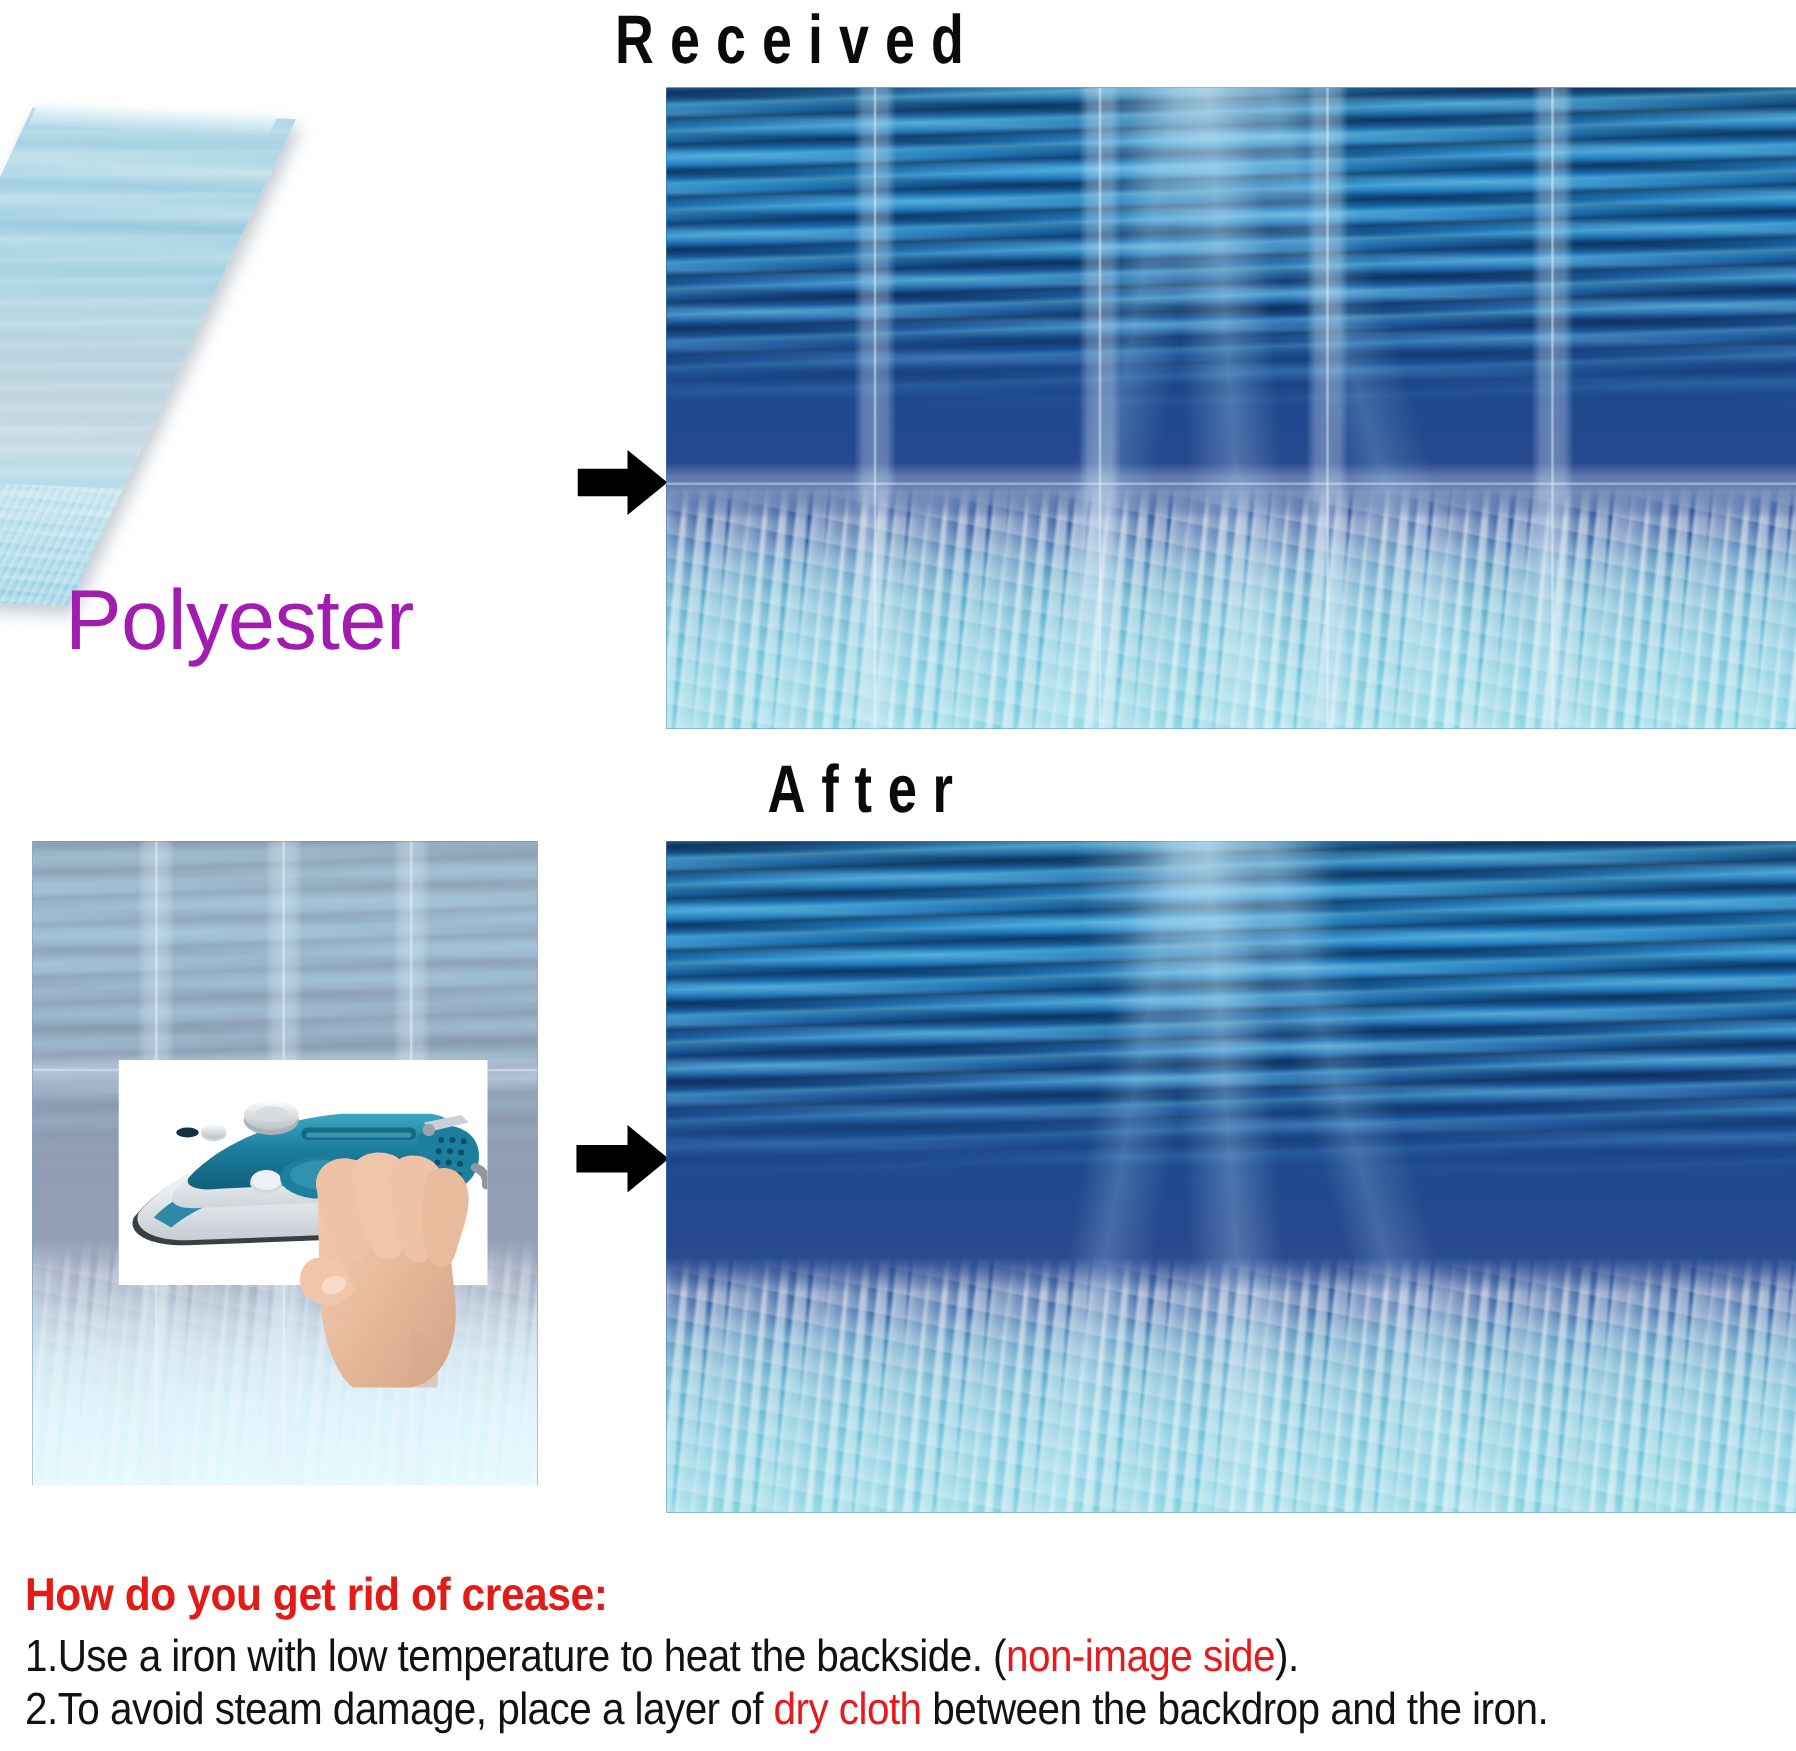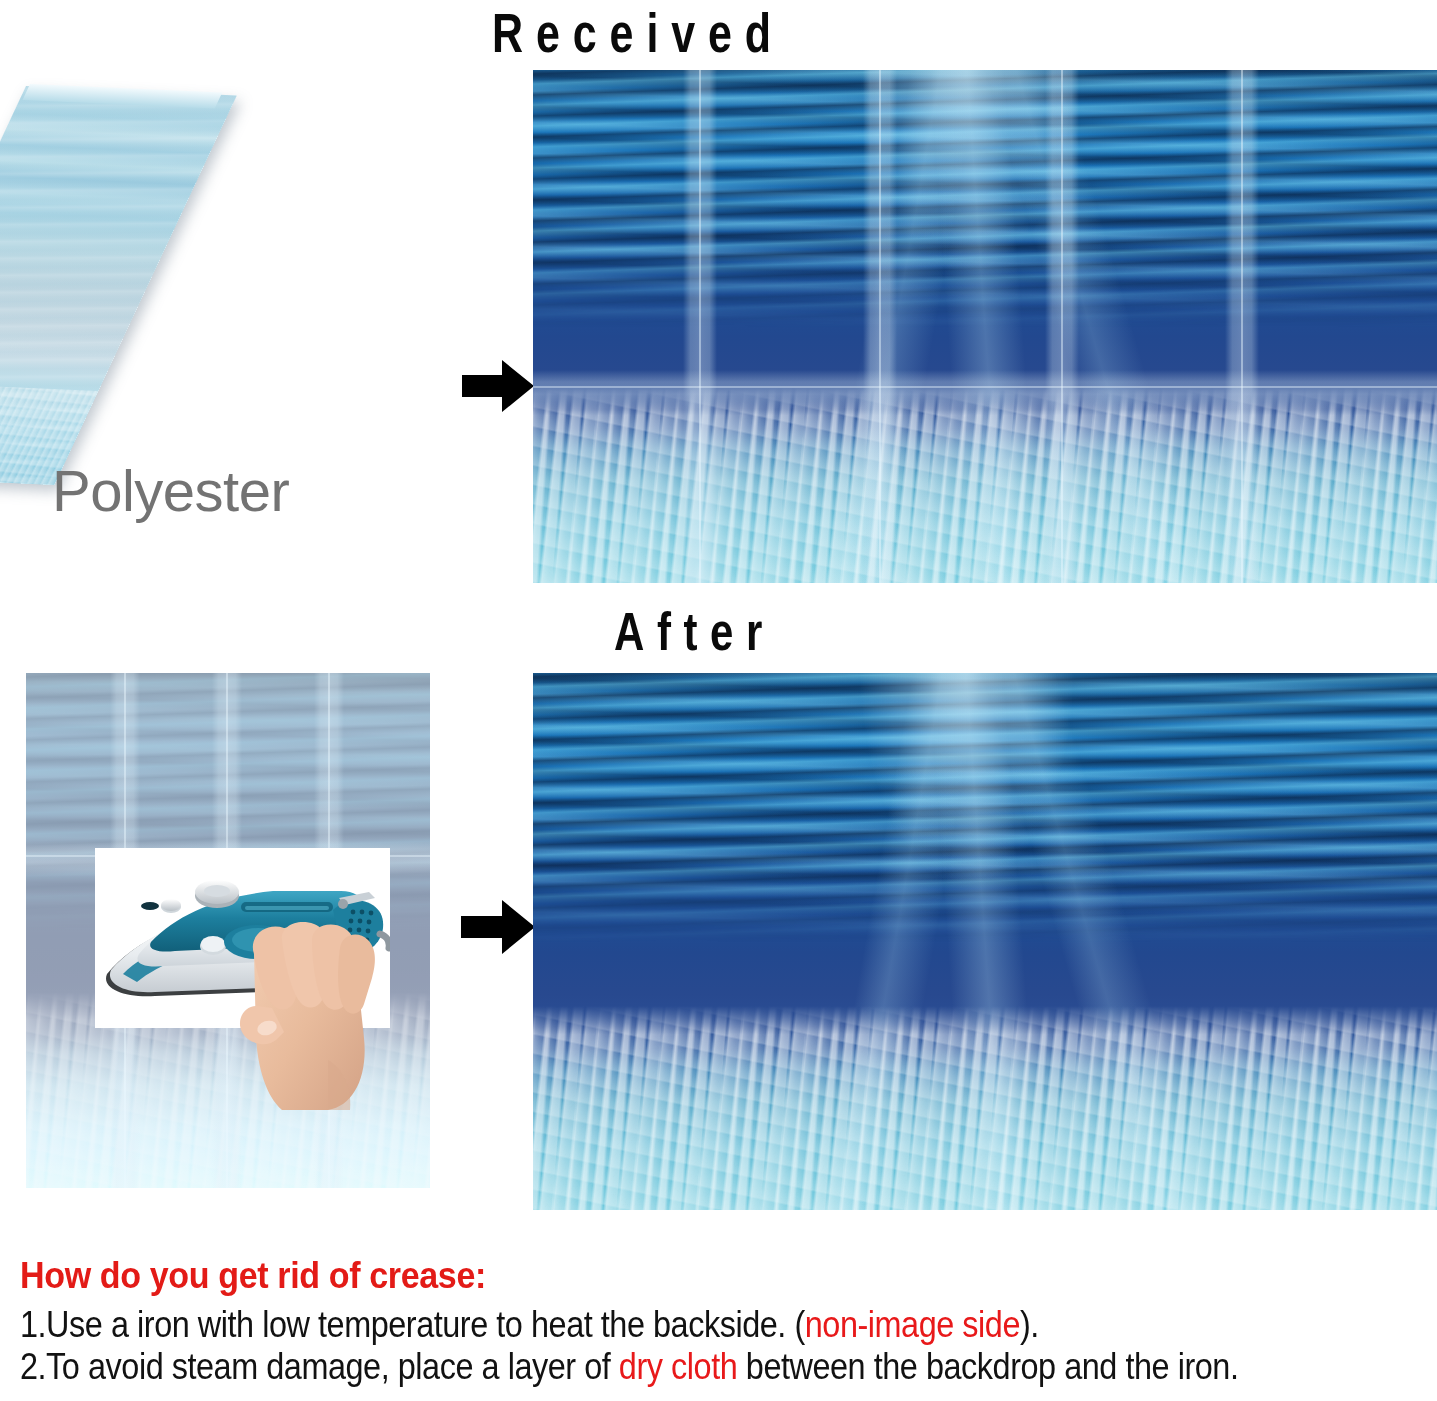--- a/index.html
+++ b/index.html
@@ -112,23 +112,23 @@
     height: 16px;
     transform: skewX(-23deg) rotate(2.5deg);
     transform-origin: top left;
     background: linear-gradient(to bottom, #f2fafd, #cfe8f1 60%, #b7dce9);
   }
   #polyester-text {
     position: absolute;
     left: 52px;
     top: 457px;
     font-family: "Liberation Sans", sans-serif;
-    font-size: 58px;
+    font-size: 68px;
     font-weight: normal;
-    color: #737373;
+    color: #a21caf;
     letter-spacing: -0.5px;
     white-space: nowrap;
   }
 
   
   .backdrop {
     position: absolute;
     overflow: hidden;
     background: #1d5f9b;
   }

